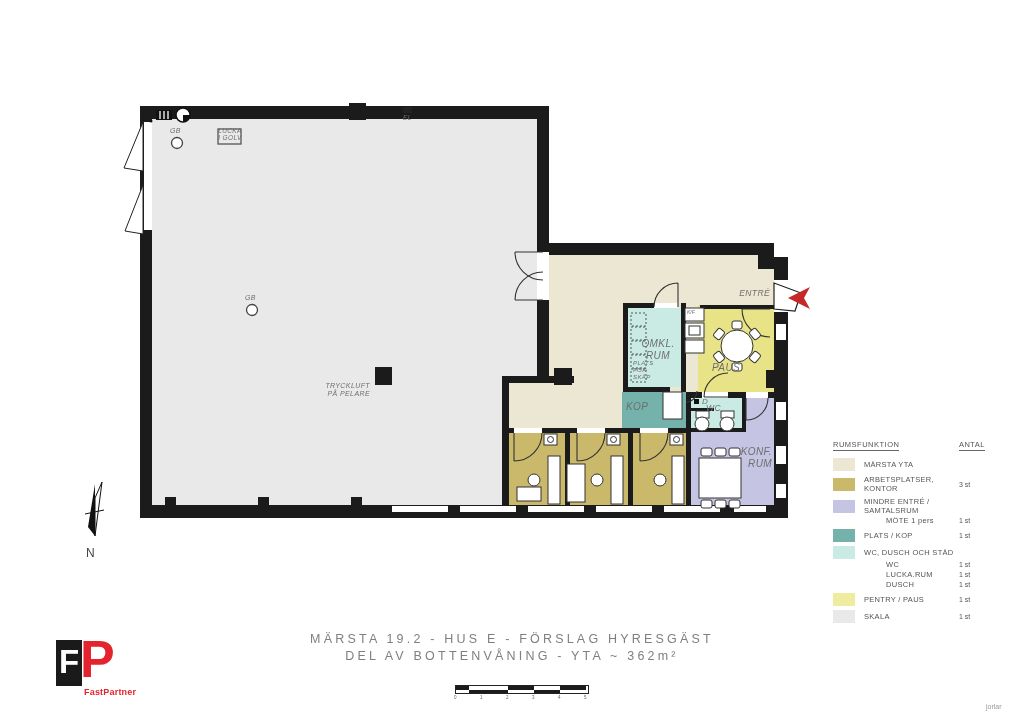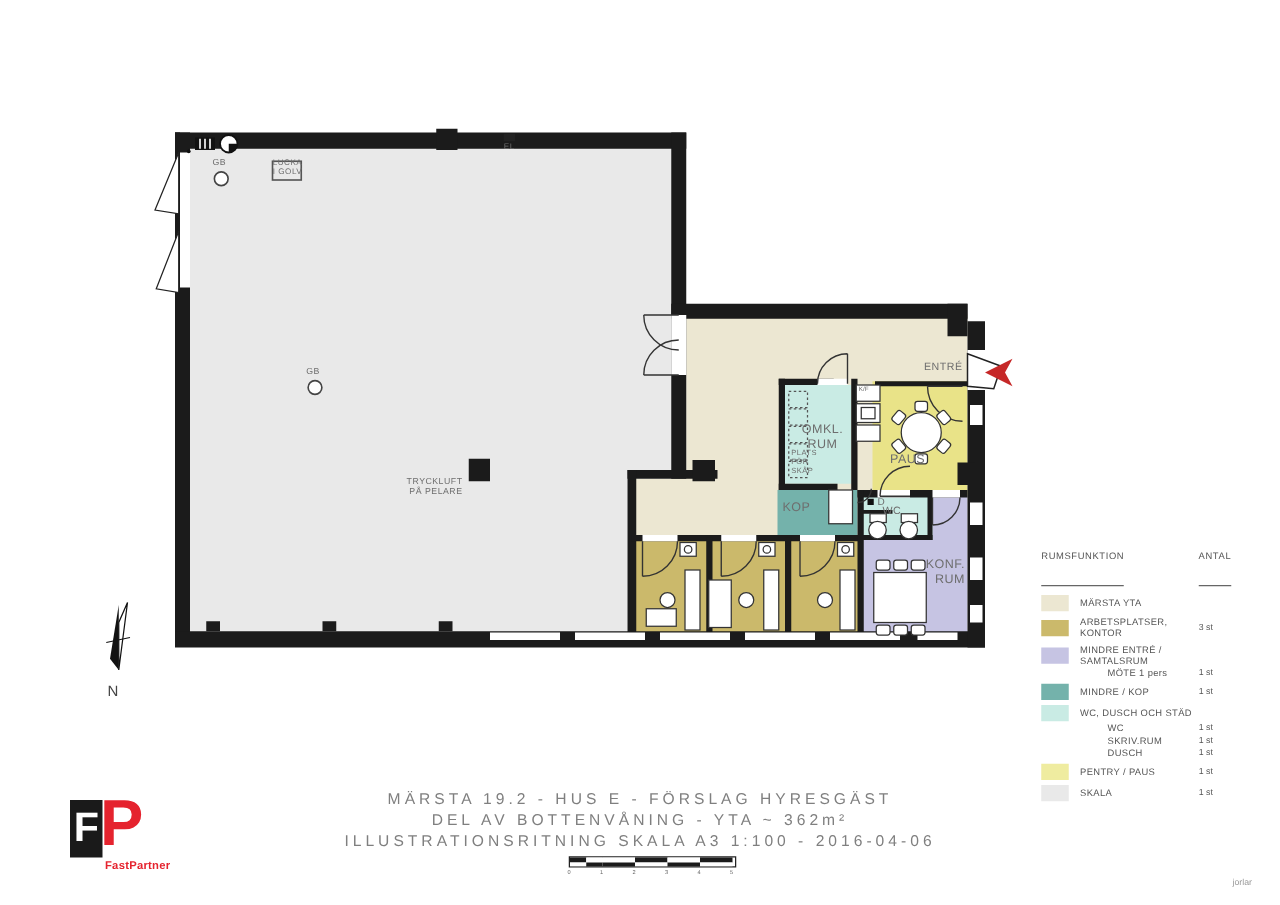--- a/index.html
+++ b/index.html
@@ -1,26 +1,26 @@
 <!DOCTYPE html>
 <html><head>
 <meta charset="utf-8">
 <style>
   html,body{margin:0;padding:0;background:#fff;}
   #canvas{position:relative;width:1024px;height:724px;background:#fff;overflow:hidden;
           font-family:"Liberation Sans",sans-serif;}
   .fill{position:absolute;}
   .wall{position:absolute;background:#1b1b1b;}
   .gap{position:absolute;background:#ffffff;}
-  .lbl{position:absolute;color:#6e6e6e;letter-spacing:.4px;line-height:1.15;white-space:pre;}
+  .lbl{position:absolute;color:#6e6e6e;letter-spacing:.4px;line-height:1.15;white-space:pre;font-style:italic;}
   .overlay{position:absolute;left:0;top:0;pointer-events:none;}
   
   #legend{position:absolute;left:833px;top:440px;width:152px;color:#555;}
   .lg-head{display:flex;justify-content:space-between;margin-bottom:7px;}
-  .lg-head span{font-size:7.5px;letter-spacing:.5px;border-bottom:1px solid #666;padding-bottom:19px;}
+  .lg-head span{font-size:7.5px;letter-spacing:.5px;border-bottom:1px solid #666;padding-bottom:1px;}
   .lg-row{display:flex;align-items:center;margin-bottom:4px;}
   .lg-row.tight{margin-bottom:1px;}
   .lg-sw{width:22px;height:13px;margin-right:9px;flex:none;}
   .lg-sw.none{visibility:hidden;height:9px;}
   .lg-lbl{flex:1;font-size:7.5px;letter-spacing:.3px;}
   .lg-cnt{width:26px;font-size:7px;flex:none;}
   .lg-indent .lg-lbl{padding-left:22px;}
   
   #titleblock{position:absolute;left:252px;top:631px;width:520px;text-align:center;color:#7f7f7f;}
   #titleblock div{font-size:12.5px;letter-spacing:3.2px;line-height:17px;}
@@ -269,36 +269,36 @@
       <div class="lg-lbl">MINDRE ENTRÉ / SAMTALSRUM</div>
       <div class="lg-cnt"></div>
     </div>
     <div class="lg-row lg-indent">
       <div class="lg-sw none"></div>
       <div class="lg-lbl">MÖTE 1 pers</div>
       <div class="lg-cnt">1 st</div>
     </div>
     <div class="lg-row">
       <div class="lg-sw" style="background-color: rgb(116, 178, 171);"></div>
-      <div class="lg-lbl">MINDRE / KOP</div>
+      <div class="lg-lbl">PLATS / KOP</div>
       <div class="lg-cnt">1 st</div>
     </div>
     <div class="lg-row tight">
       <div class="lg-sw" style="background-color: rgb(201, 235, 228);"></div>
       <div class="lg-lbl">WC, DUSCH OCH STÄD</div>
       <div class="lg-cnt"></div>
     </div>
     <div class="lg-row tight lg-indent">
       <div class="lg-sw none"></div>
       <div class="lg-lbl">WC</div>
       <div class="lg-cnt">1 st</div>
     </div>
     <div class="lg-row tight lg-indent">
       <div class="lg-sw none"></div>
-      <div class="lg-lbl">SKRIV.RUM</div>
+      <div class="lg-lbl">LUCKA.RUM</div>
       <div class="lg-cnt">1 st</div>
     </div>
     <div class="lg-row lg-indent">
       <div class="lg-sw none"></div>
       <div class="lg-lbl">DUSCH</div>
       <div class="lg-cnt">1 st</div>
     </div>
     <div class="lg-row">
       <div class="lg-sw" style="background-color: rgb(239, 236, 160);"></div>
       <div class="lg-lbl">PENTRY / PAUS</div>
@@ -307,21 +307,20 @@
     <div class="lg-row">
       <div class="lg-sw" style="background-color: rgb(233, 233, 233);"></div>
       <div class="lg-lbl">SKALA</div>
       <div class="lg-cnt">1 st</div>
     </div>
   </div>
 
   <div id="titleblock">
     <div>MÄRSTA 19.2 - HUS E - FÖRSLAG HYRESGÄST</div>
     <div>DEL AV BOTTENVÅNING - YTA ~ 362m²</div>
-    <div>ILLUSTRATIONSRITNING SKALA A3 1:100 - 2016-04-06</div>
   </div>
 
   <div id="scalebar">
     <div class="sb-row">
       <div class="sb-c sb-b" style="width:13px;"></div>
         <div class="sb-c sb-w" style="width:13px;"></div>
       <div class="sb-c sb-w" style="width:26px;"></div>
         <div class="sb-c sb-b" style="width:26px;"></div>
       <div class="sb-c sb-w" style="width:26px;"></div>
         <div class="sb-c sb-b" style="width:26px;"></div>

